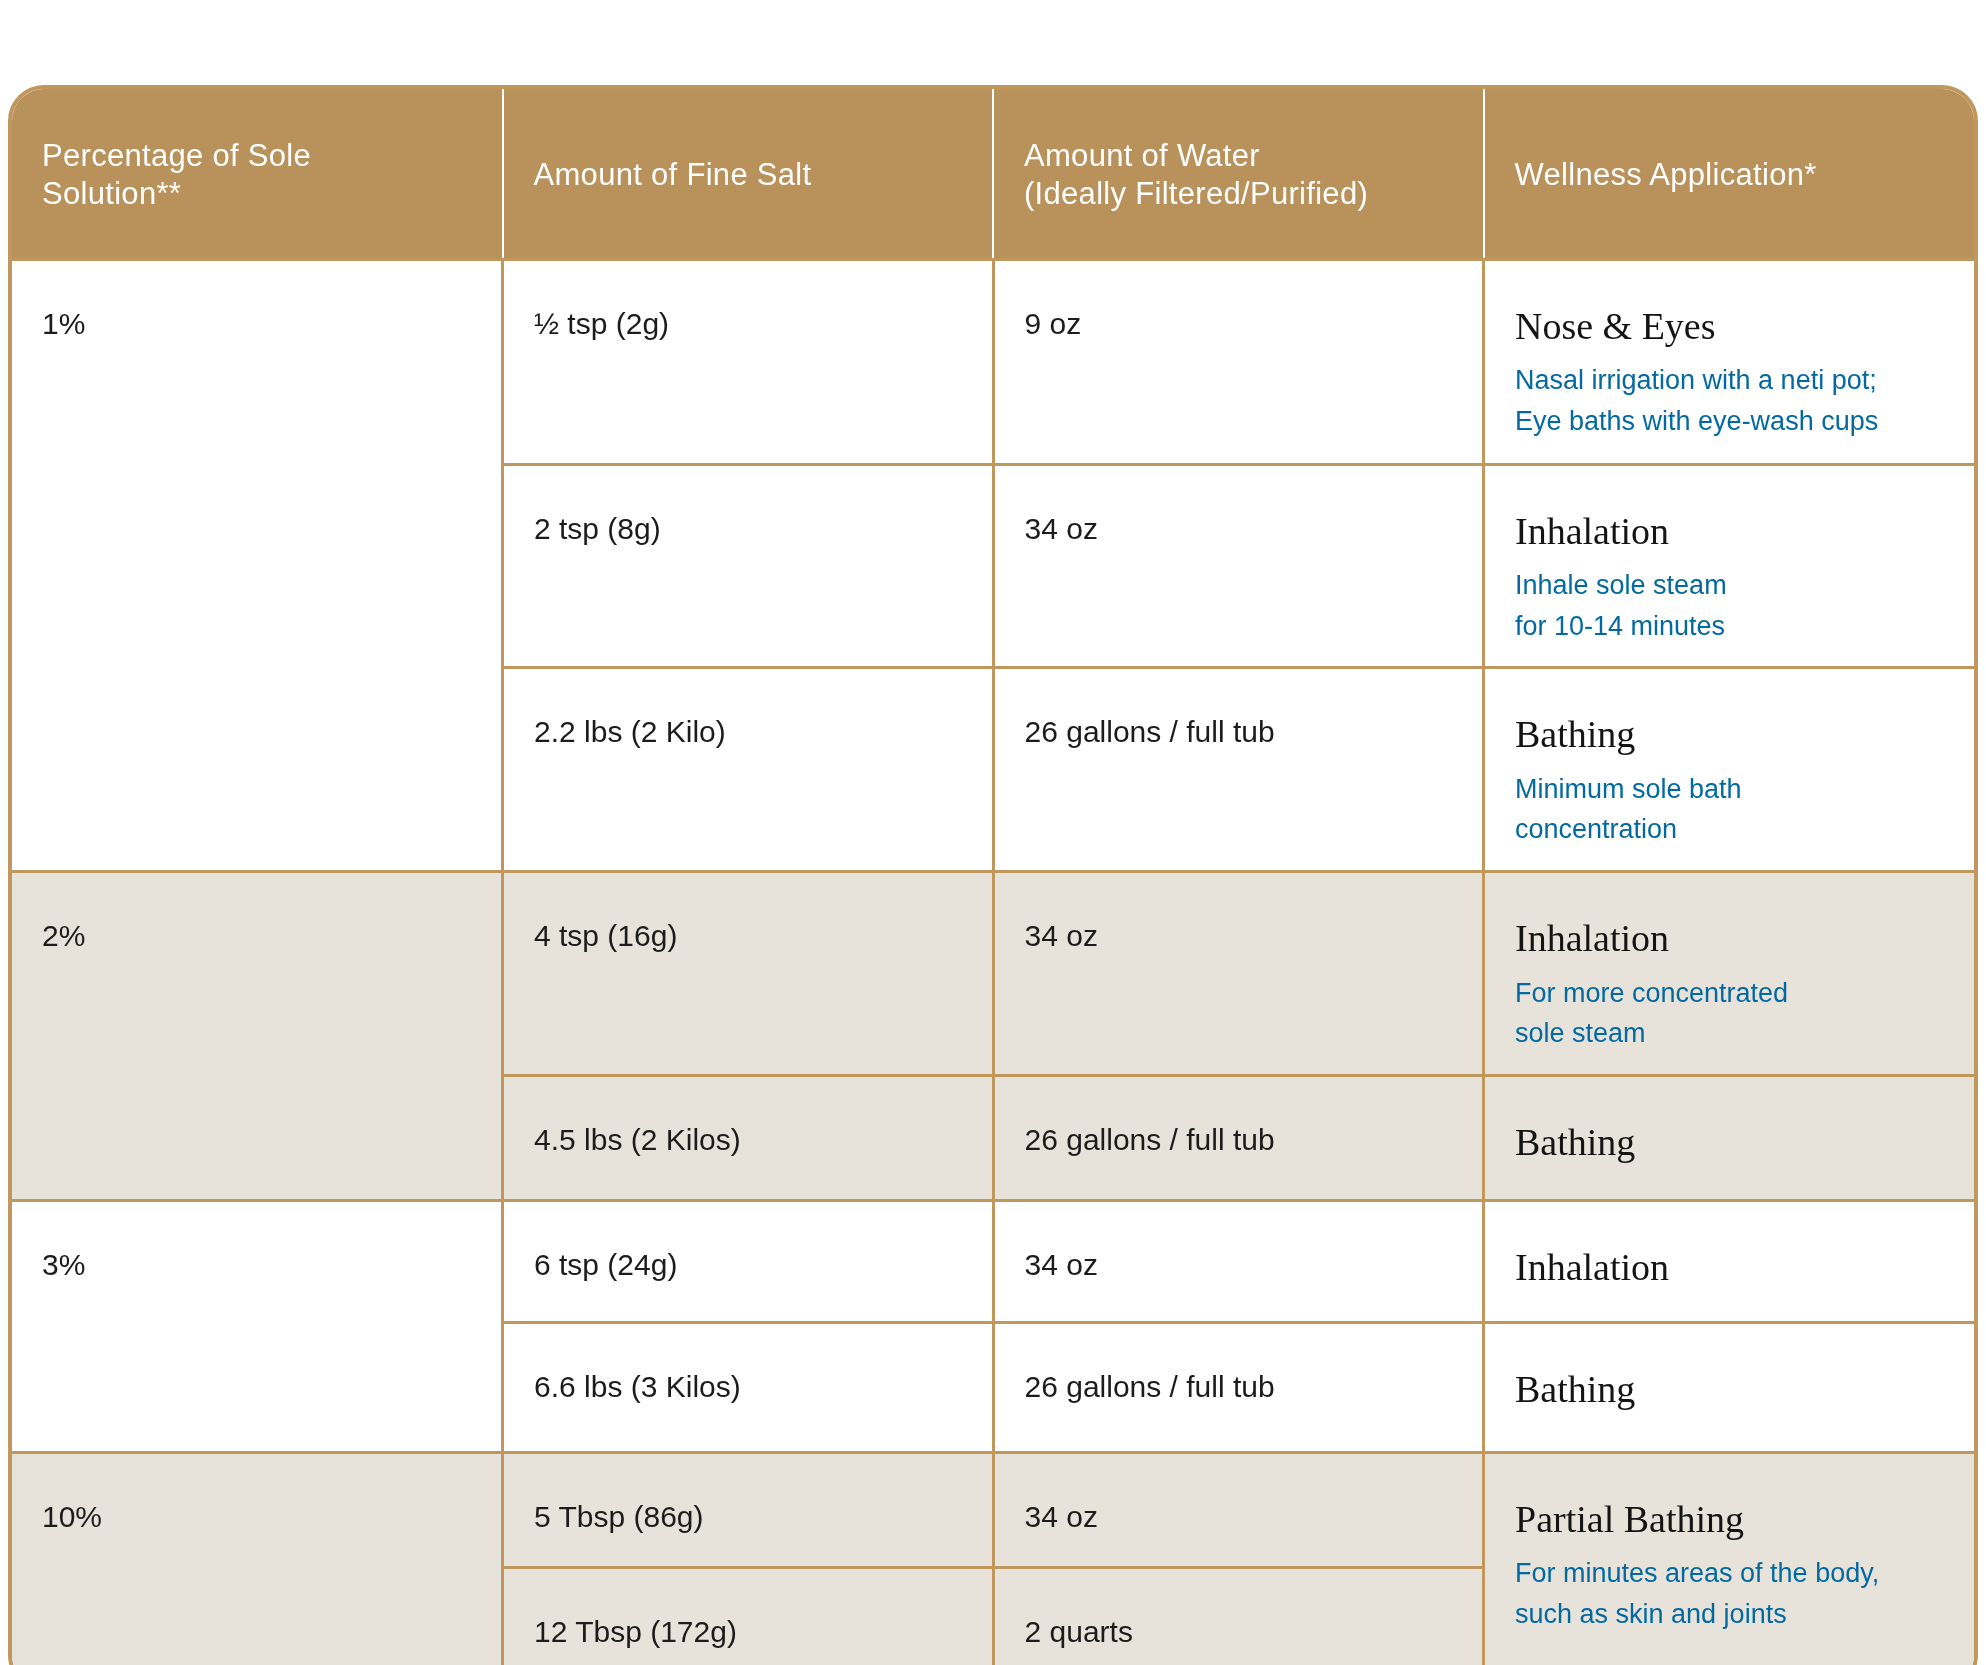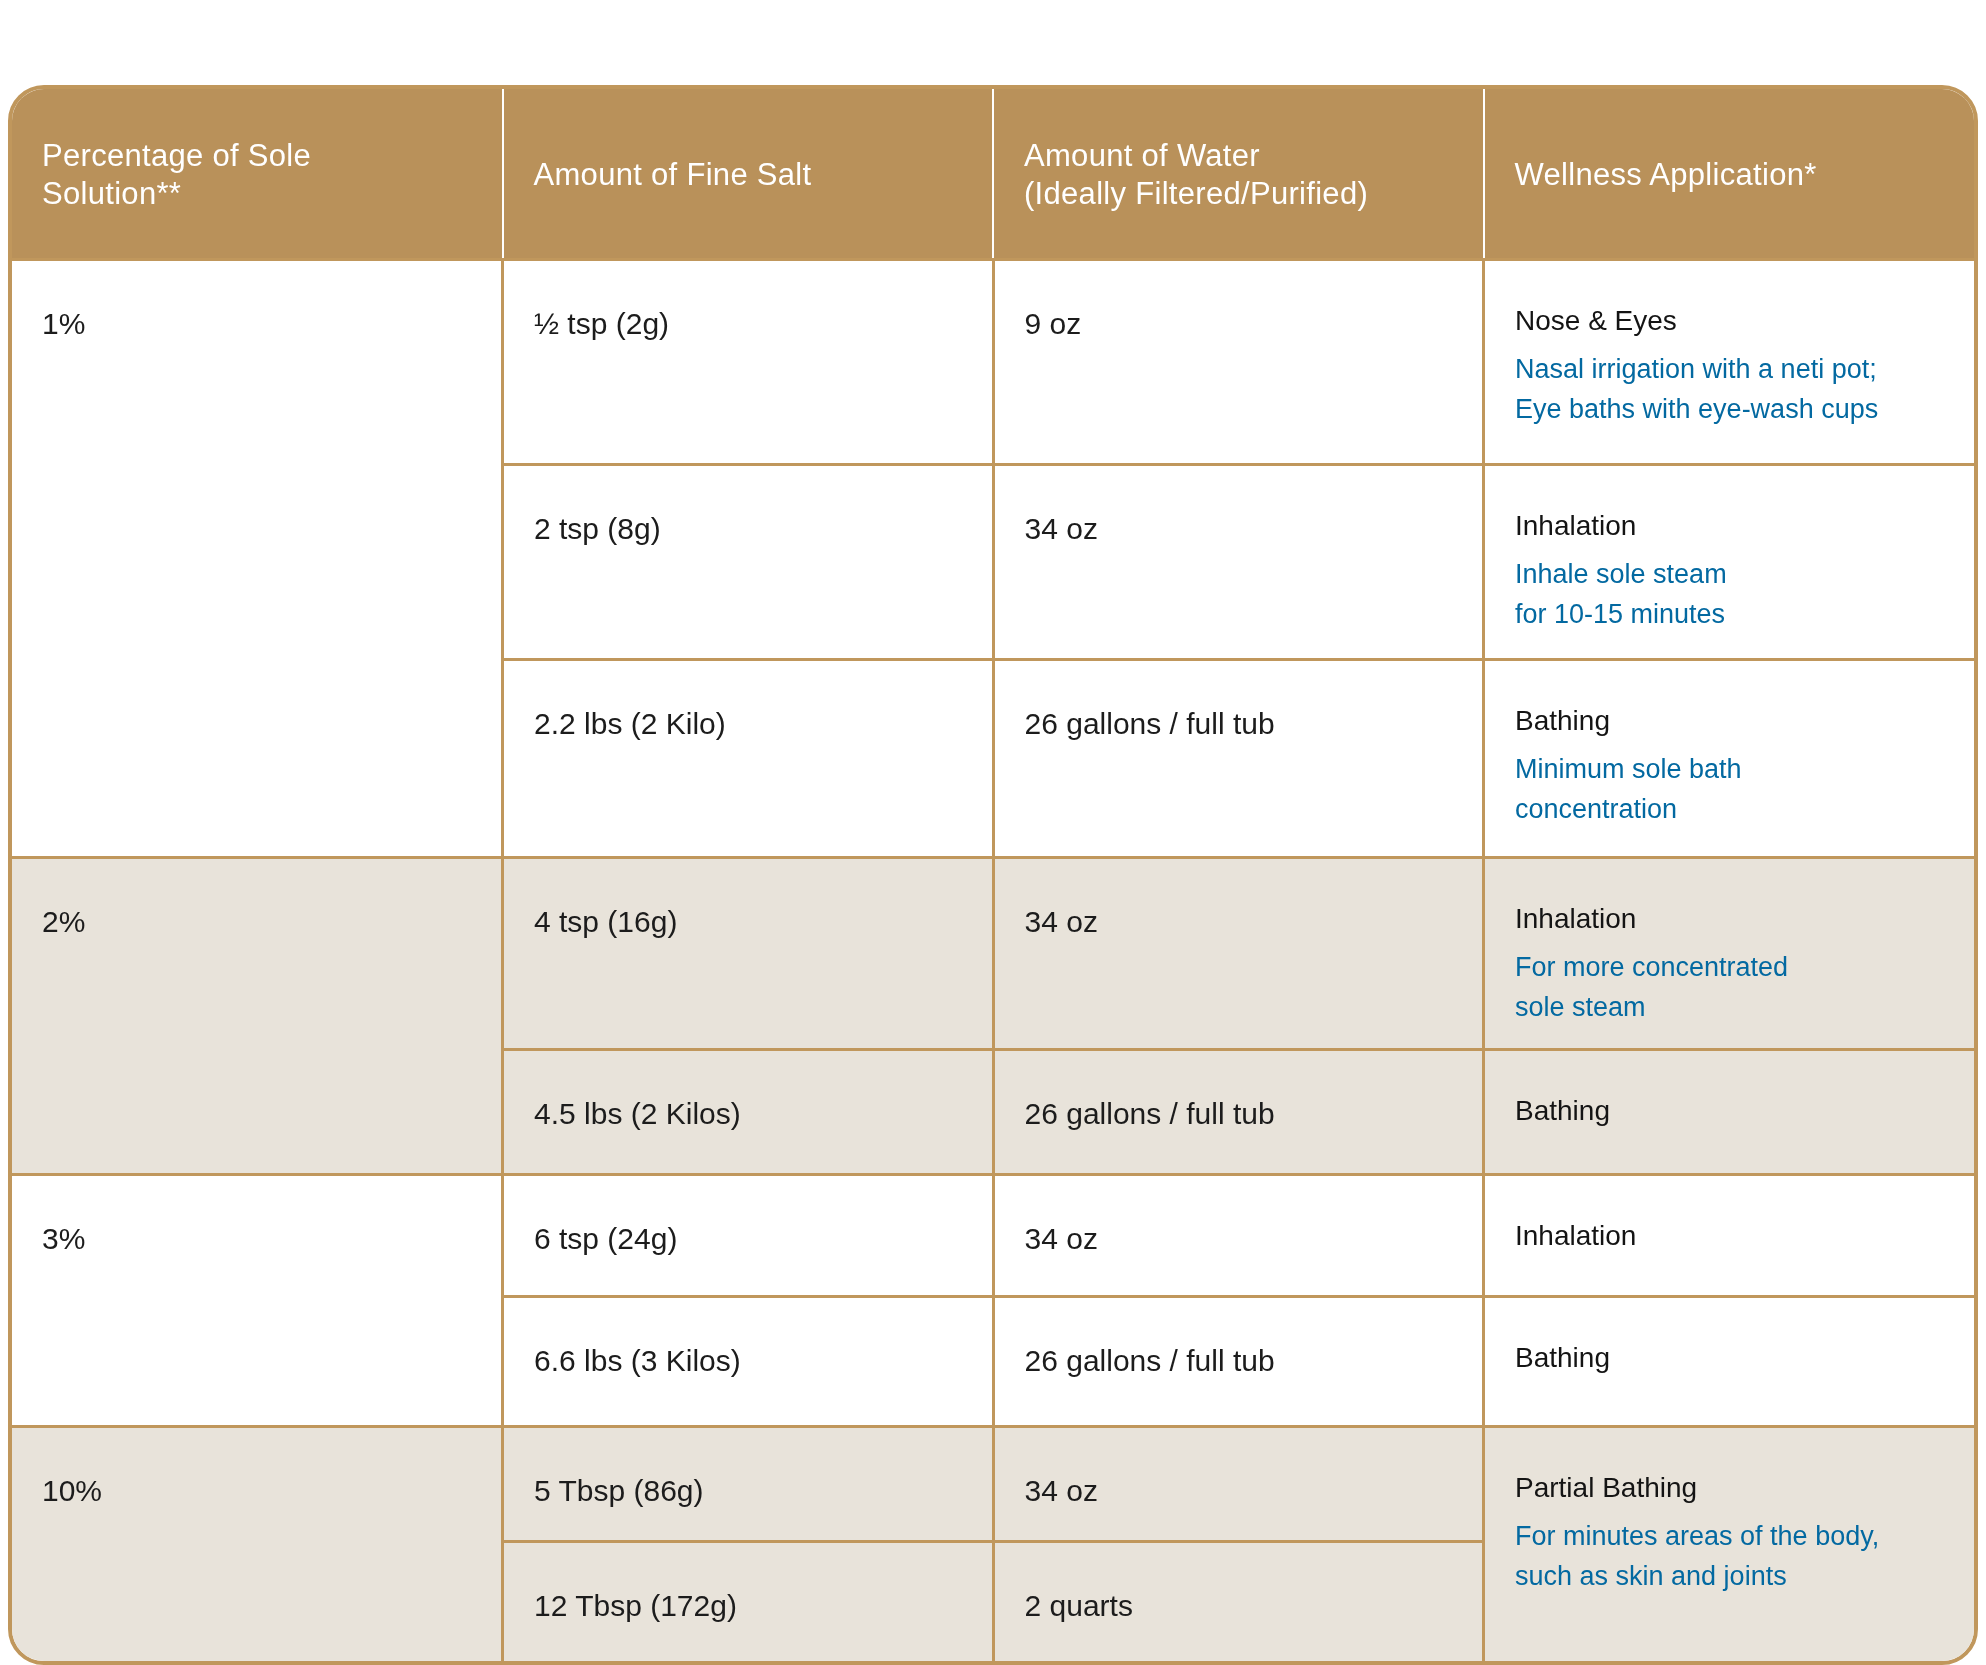--- a/index.html
+++ b/index.html
@@ -50,22 +50,22 @@
     padding:44px 30px 20px 30px;
     font-size:30px;
     line-height:1.25;
     border-top:3px solid var(--gold-border);
     border-left:3px solid var(--gold-border);
     background:#ffffff;
   }
   .sole-table td.pct-cell{border-left:none;}
   tr.shaded td{background:var(--shade-bg);}
   .app-title{
-    font-family:Liberation Sans, sans-serif;
-    font-size:28px;
+    font-family:Liberation Serif, serif;
+    font-size:38px;
     line-height:1.15;
     color:#141414;
   }
   .app-detail{
     margin-top:12px;
     font-size:27px;
     line-height:1.5;
     white-space:pre-line;
     color:#0369a1;
   }
@@ -103,21 +103,21 @@
           <div class="app-detail">Nasal irrigation with a neti pot;
 Eye baths with eye-wash cups</div>
         </td>
       </tr>
       <tr style="height:195px;">
         <td>2 tsp (8g)</td>
         <td>34 oz</td>
         <td>
           <div class="app-title">Inhalation</div>
           <div class="app-detail">Inhale sole steam
-for 10-15 minutes</div>
+for 10-14 minutes</div>
         </td>
       </tr>
       <tr style="height:198px;">
         <td>2.2 lbs (2 Kilo)</td>
         <td>26 gallons / full tub</td>
         <td>
           <div class="app-title">Bathing</div>
           <div class="app-detail">Minimum sole bath
 concentration</div>
         </td>

